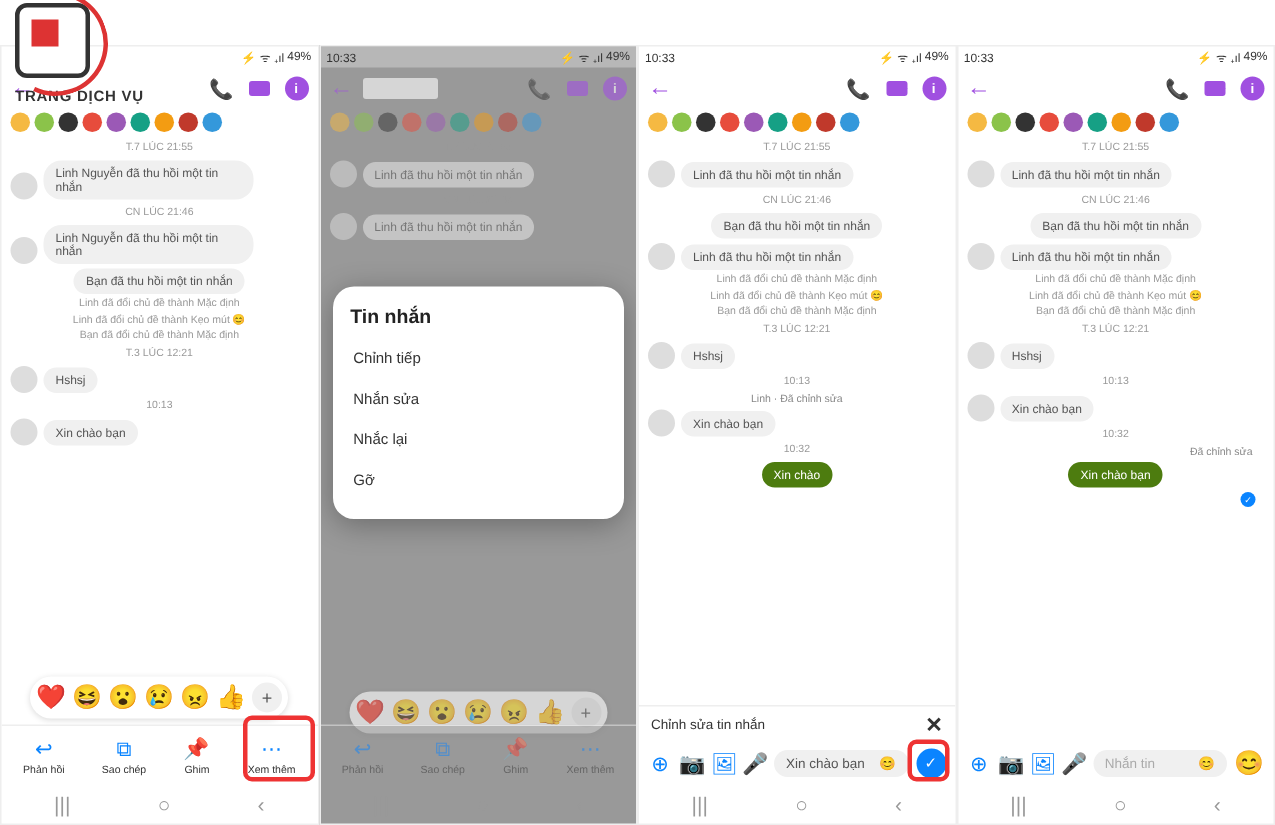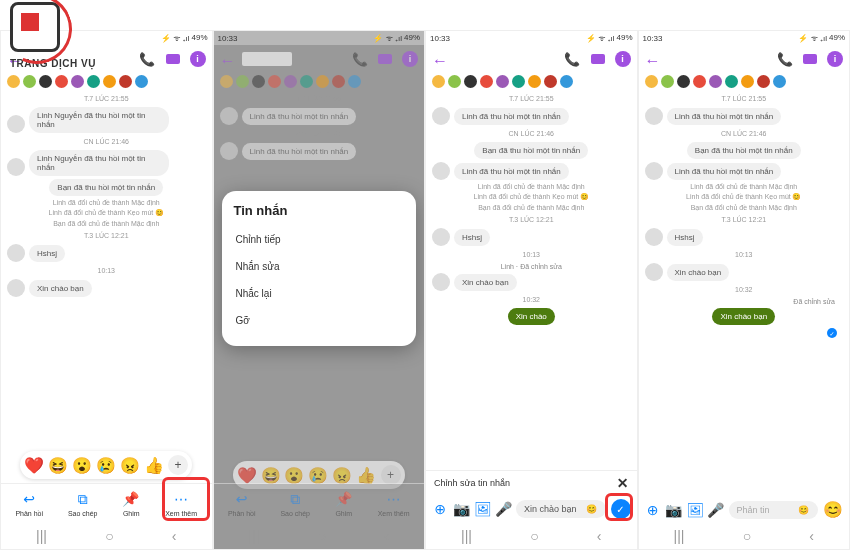--- a/index.html
+++ b/index.html
@@ -399,21 +399,21 @@
     <div class="seen">
           <span>✓</span>
         </div>
   </div>
   <div class="compose">
     <span class="cic">⊕</span>
     <span class="cic">📷</span>
     <span class="cic">🖼</span>
     <span class="cic">🎤</span>
     <div class="inp">
-          <span style="color:#aaa">Phản tin</span>
+          <span style="color:#aaa">Nhắn tin</span>
           <span>😊</span>
         </div>
     <span style="font-size:16px">😊</span>
   </div>
   <div class="nav">
     <span>|||</span>
     <span>○</span>
     <span>‹</span>
   </div>
 </div>

